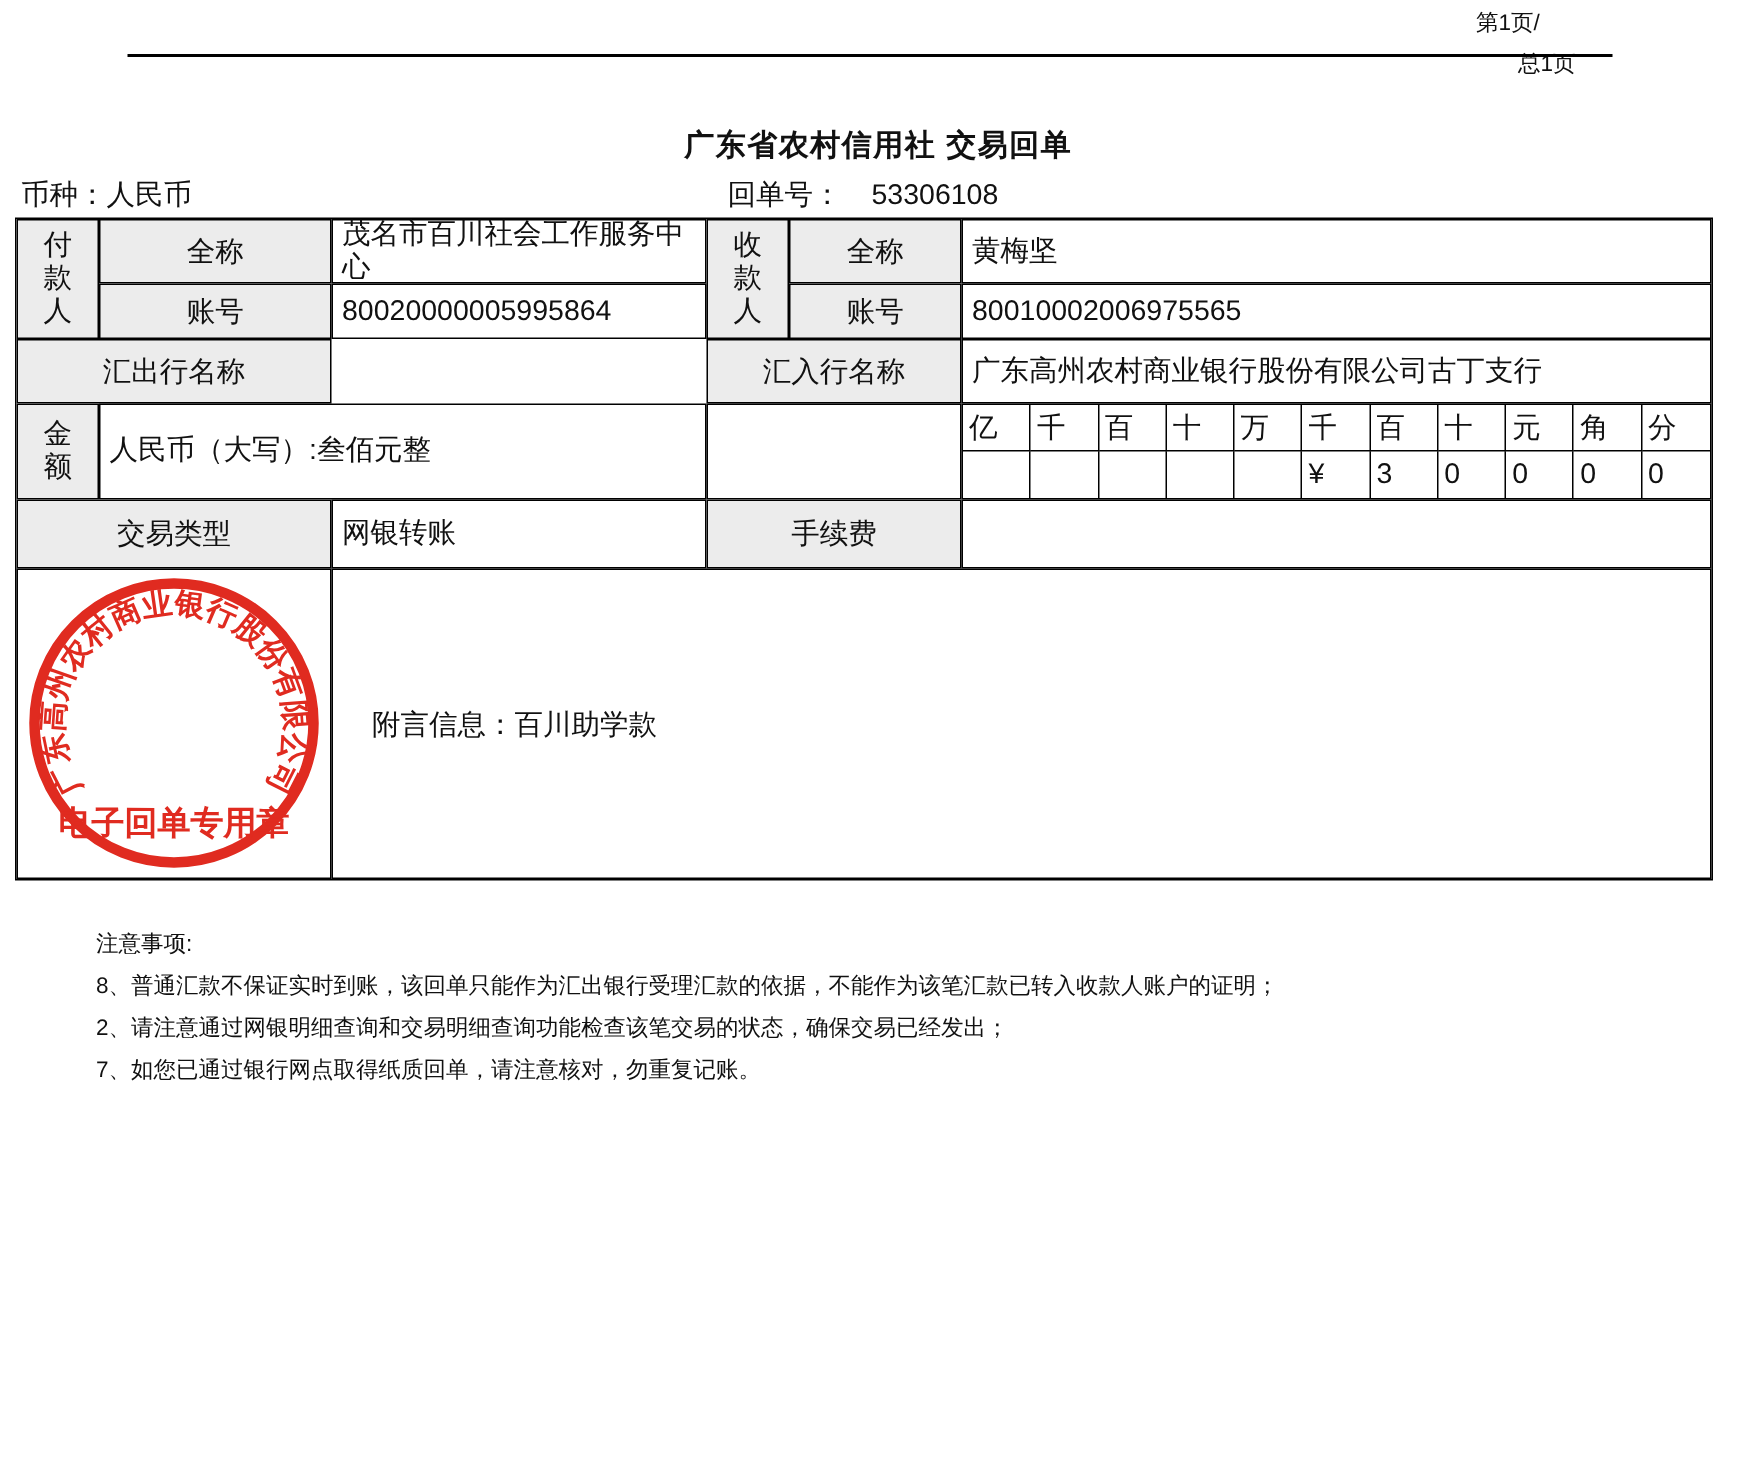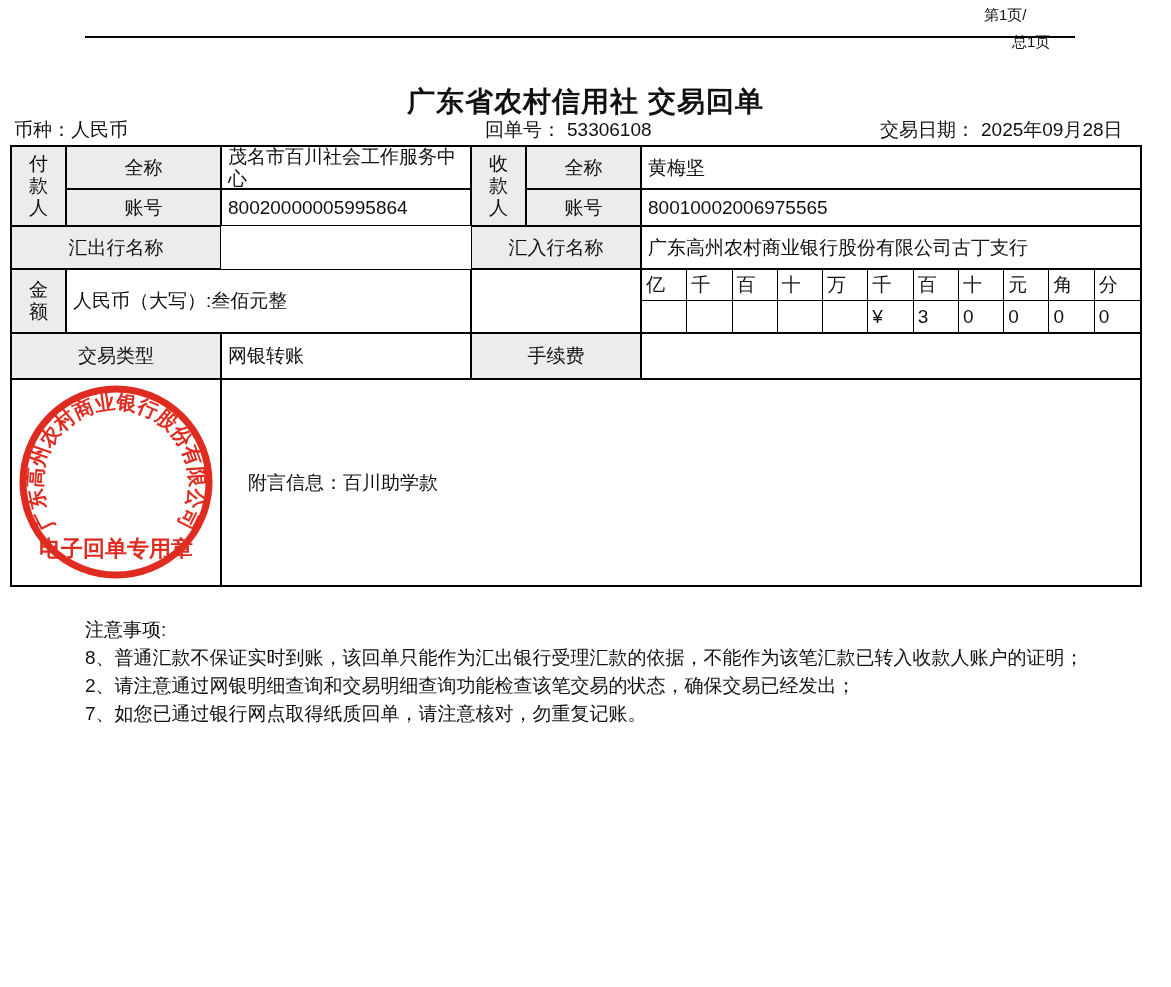--- a/index.html
+++ b/index.html
@@ -6,25 +6,25 @@
   html,body { background:#fff; }
   .page {
     position:relative; width:1171px; height:970px; background:#fff;
     font-family:"Liberation Sans","DejaVu Sans",sans-serif; color:#111;
     overflow:hidden;
   }
   .pageno-top  { position:absolute; top:6px;  left:984px;  font-size:15px; }
   .pageno-bot  { position:absolute; top:33px; left:1012px; font-size:15px; }
   .topline     { position:absolute; top:36px; left:85px; width:990px; border-top:2px solid #000; }
   .title       { position:absolute; top:83px; left:0; width:1171px; text-align:center;
-                 font-size:28px; font-weight:bold; letter-spacing:1px; }
+                 font-size:20px; font-weight:bold; letter-spacing:1px; }
   .info-currency { position:absolute; top:117px; left:14px;  font-size:19px; }
   .info-receipt  { position:absolute; top:117px; left:485px; font-size:19px; }
   .info-date     { position:absolute; top:117px; left:880px; font-size:19px; }
-  .info-date .v, .info-receipt .v { margin-left:6px; }
+  .info-date .v, .info-receipt .v { margin-left:20px; }
 
   .t { position:absolute; left:10px; top:145px;
        display:grid;
        grid-template-columns:55px 155px 250px 55px 115px 500px;
        grid-template-rows:43px 37px 43px 64px 46px 207px;
        border:1px solid #000; }
   .c { border:1px solid #000; display:flex; align-items:center; font-size:19px; min-width:0; }
   .lab { background:#ececec; justify-content:center; text-align:center; }
   .val { padding:0 6px; word-break:break-all; line-height:1.15; }
   .vert { white-space:pre-line; line-height:1.15; text-align:center; }
@@ -33,43 +33,40 @@
   .dgrid { display:grid; width:100%; height:100%;
            grid-template-columns:repeat(11,1fr); grid-template-rows:1fr 1fr; }
   .dcell { border-right:1px solid #000; border-bottom:1px solid #000;
            display:flex; align-items:center; padding-left:4px; font-size:19px; }
   .dcell.lastcol { border-right:none; }
   .dcell.botrow  { border-bottom:none; }
 
   .stampcell { justify-content:center; }
   .memocell  { padding-left:26px; }
 
-  .notes { position:absolute; left:64px; top:616px; font-size:19px; line-height:28px;margin-left:21px; }
+  .notes { position:absolute; left:64px; top:616px; font-size:15px; line-height:28px; }
 
   .stamp-svg text { font-family:"Liberation Sans","DejaVu Sans",sans-serif; }
 </style>
 </head>
 <body>
 
 <div class="page">
 
   <div class="pageno-top">第1页/</div>
   <div class="pageno-bot">总1页</div>
   <div class="topline"></div>
 
   <div class="title">广东省农村信用社 交易回单</div>
 
   <div class="info-currency">
     <span class="lbl">币种：</span><span class="v">人民币</span>
   </div>
   <div class="info-receipt">
     <span class="lbl">回单号：</span><span class="v">53306108</span>
-  </div>
-  <div class="info-date">
-    <span class="lbl">交易日期：</span><span class="v">2025年09月28日</span>
   </div>
 
   <div class="t">
 
     <div class="c lab vert" style="grid-area:1/1/3/2">付
 款
 人</div>
     <div class="c lab" style="grid-area:1/2/2/3">全称</div>
     <div class="c val" style="grid-area:1/3/2/4">茂名市百川社会工作服务中心</div>
     <div class="c lab vert" style="grid-area:1/4/3/5">收

